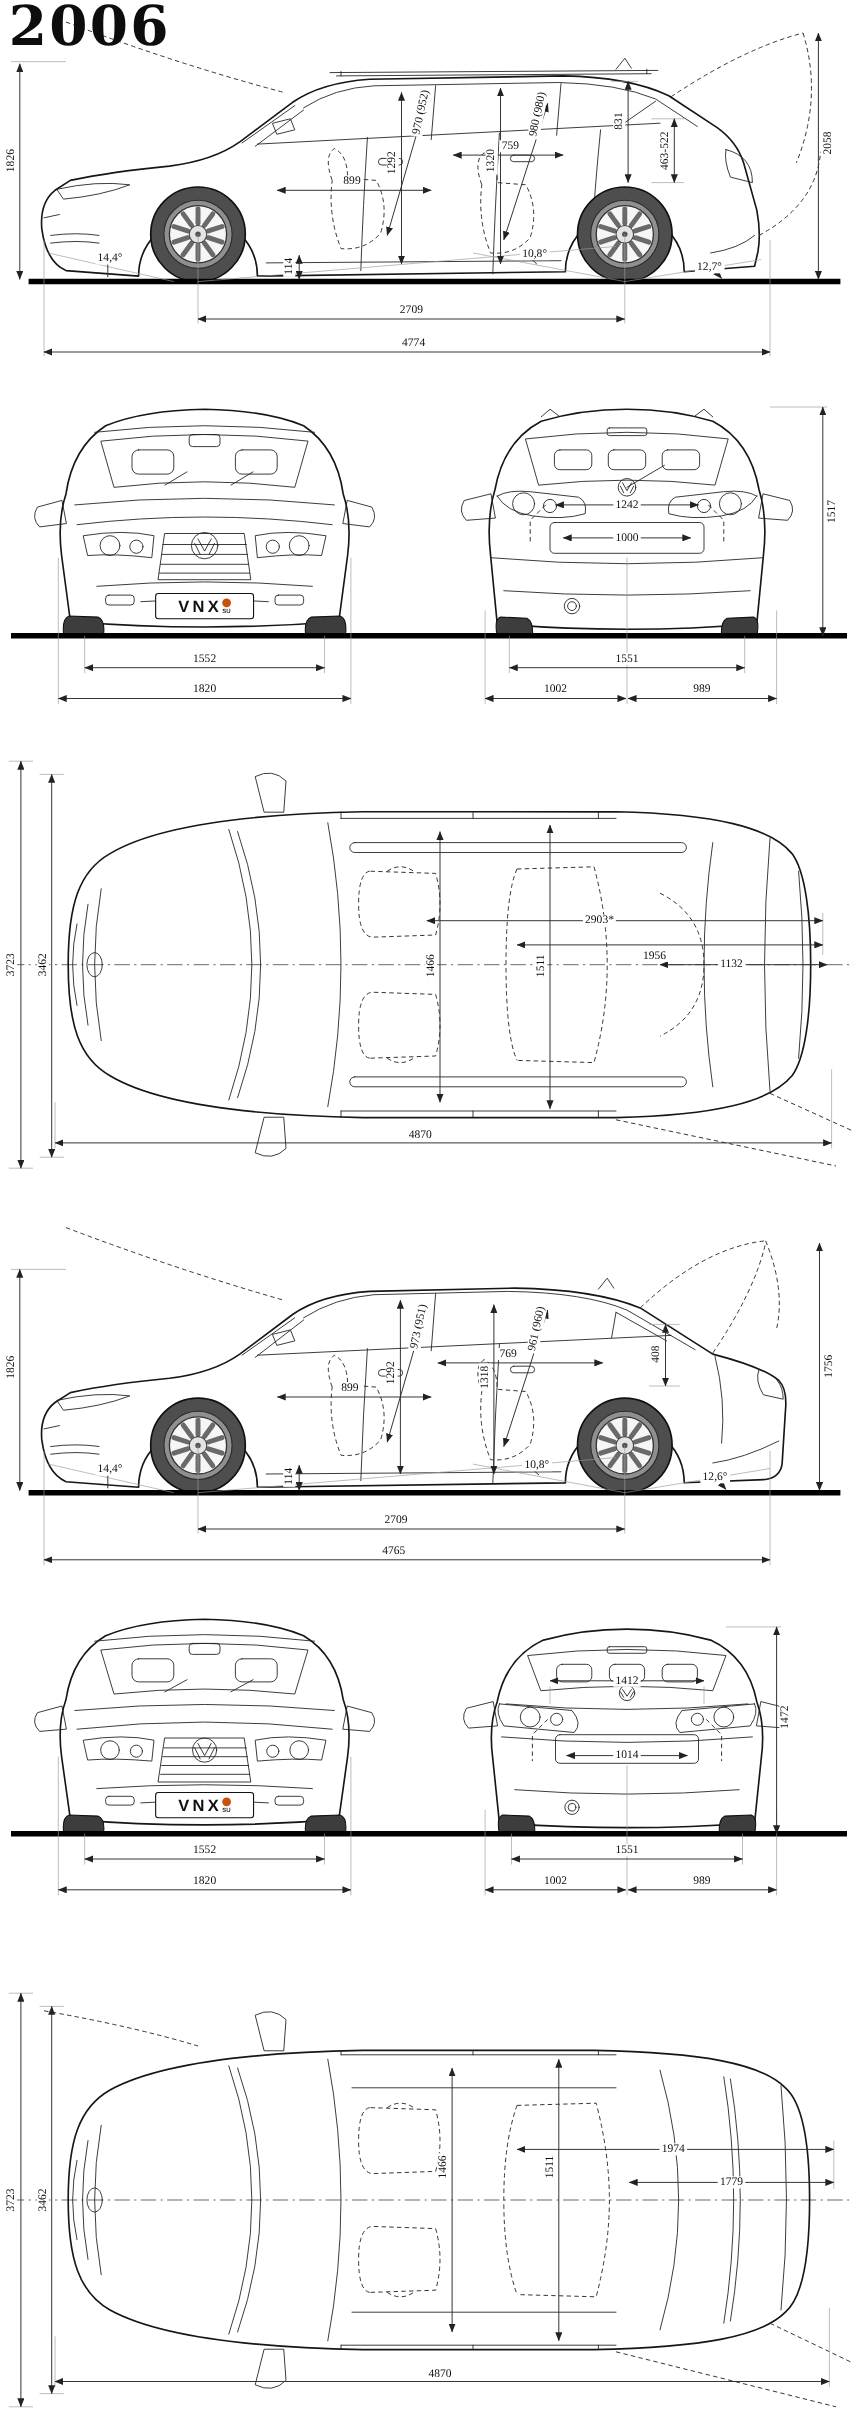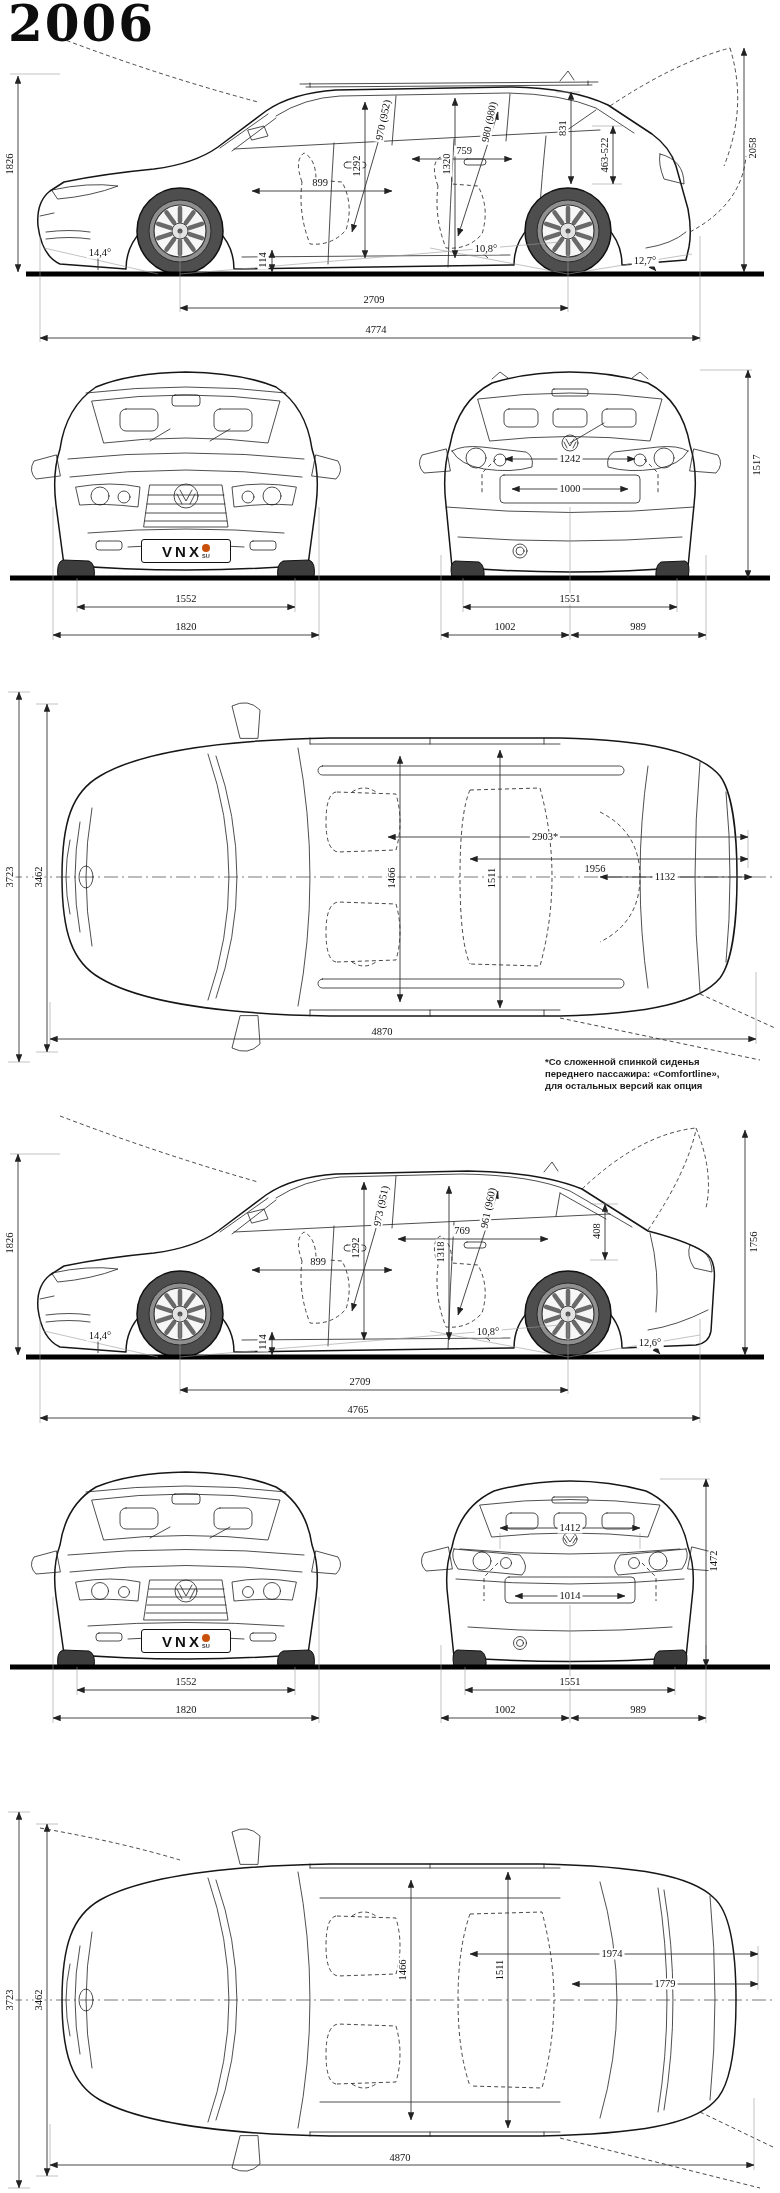--- a/index.html
+++ b/index.html
@@ -59,21 +59,21 @@
             <use href="#sp" transform="rotate(144)"></use>
       </g>
       <circle r="8" fill="#e3e3e3" stroke="#444" stroke-width="1"></circle>
       <circle r="2.5" fill="#555"></circle>
     </g>
   </defs>
 </svg>
 
 <div class="title">2006</div>
 
-<div class="sec" style="top:36px;width:780px;height:316px">
+<div class="sec" style="top:18px;width:780px;height:316px">
 <svg width="780" height="316">
   <path class="dsh" d="M60,2 Q160,40 258,66"></path>
   <path class="o" d="M38,190 Q36,166 50,155 L64,146 Q102,138 154,133 Q194,128 218,111 L266,75 Q292,57 336,54 L512,51 Q572,52 608,69 L652,98 Q670,111 676,130 L688,173 Q692,194 689,211 L686,224 L622,229 A54,54 0 0 0 514,229 L234,233 A54,54 0 0 0 126,233 L60,228 Q42,220 38,190 Z"></path>
   <path class="t" d="M220,112 L268,78 M232,115 L276,82 M276,80 Q304,62 340,60 L508,57 Q562,58 596,72 L634,97 M234,113 L600,94 M392,109 L396,60 M506,105 L510,58 M560,99 L596,74"></path>
   <path class="t" d="M334,107 Q330,170 328,228 M454,103 Q450,170 448,231 M546,100 Q542,140 540,170"></path>
   <rect class="t" x="344" y="126" width="22" height="6" rx="3"></rect>
   <rect class="t" x="464" y="123" width="22" height="6" rx="3"></rect>
   <path class="t" d="M248,94 l16,-4 4,10 -16,4 z"></path>
   <path class="t" d="M52,154 Q88,146 118,150 Q92,160 58,163 Z M40,180 L54,177 M46,196 q24,-3 44,0 M46,203 q24,-3 44,0 M242,221 L510,219"></path>
   <path class="t" d="M660,118 Q684,124 684,148 L664,143 Q658,128 660,118 Z M646,212 Q672,208 686,196"></path>
@@ -223,25 +223,20 @@
   <span class="d v" style="left:10px;top:205px">3723</span>
   <span class="d v" style="left:39px;top:205px">3462</span>
   <span class="d v" style="left:392px;top:206px">1466</span>
   <span class="d v" style="left:492px;top:206px">1511</span>
   <span class="d" style="left:545px;top:165px">2903*</span>
   <span class="d" style="left:595px;top:197px">1956</span>
   <span class="d" style="left:665px;top:205px">1132</span>
   <span class="d" style="left:382px;top:360px">4870</span>
 </div>
 
-<div class="footnote" style="left:545px;top:1056px">
-  <span>*Со сложенной спинкой сиденья</span>
-  <span>переднего пассажира: «Comfortline»,</span>
-  <span>для остальных версий как опция</span>
-</div>
 
 <div class="sec" style="top:1112px;width:780px;height:316px">
 <svg width="780" height="316">
   <path class="dsh" d="M60,4 Q160,42 258,70"></path>
   <path class="o" d="M38,197 Q36,174 50,163 L64,154 Q102,146 154,141 Q194,136 218,119 L266,83 Q292,65 336,62 L468,59 Q540,60 582,77 L648,119 Q694,131 708,143 Q716,151 714,171 L711,219 Q709,231 696,233 L622,236 A54,54 0 0 0 514,236 L234,240 A54,54 0 0 0 126,240 L60,235 Q42,227 38,197 Z"></path>
   <path class="t" d="M220,120 L268,86 M232,122 L276,88 M276,86 Q304,68 340,65 L462,62 Q532,63 570,79 L632,115 M234,120 L610,102 M392,116 L396,64 M556,104 L560,81 M560,81 L606,107"></path>
   <path class="t" d="M334,114 Q330,175 328,234 M454,110 Q450,175 448,237 M650,121 Q660,160 656,200"></path>
   <rect class="t" x="344" y="133" width="22" height="6" rx="3"></rect>
   <rect class="t" x="464" y="130" width="22" height="6" rx="3"></rect>
   <path class="t" d="M248,101 l16,-4 4,10 -16,4 z"></path>

